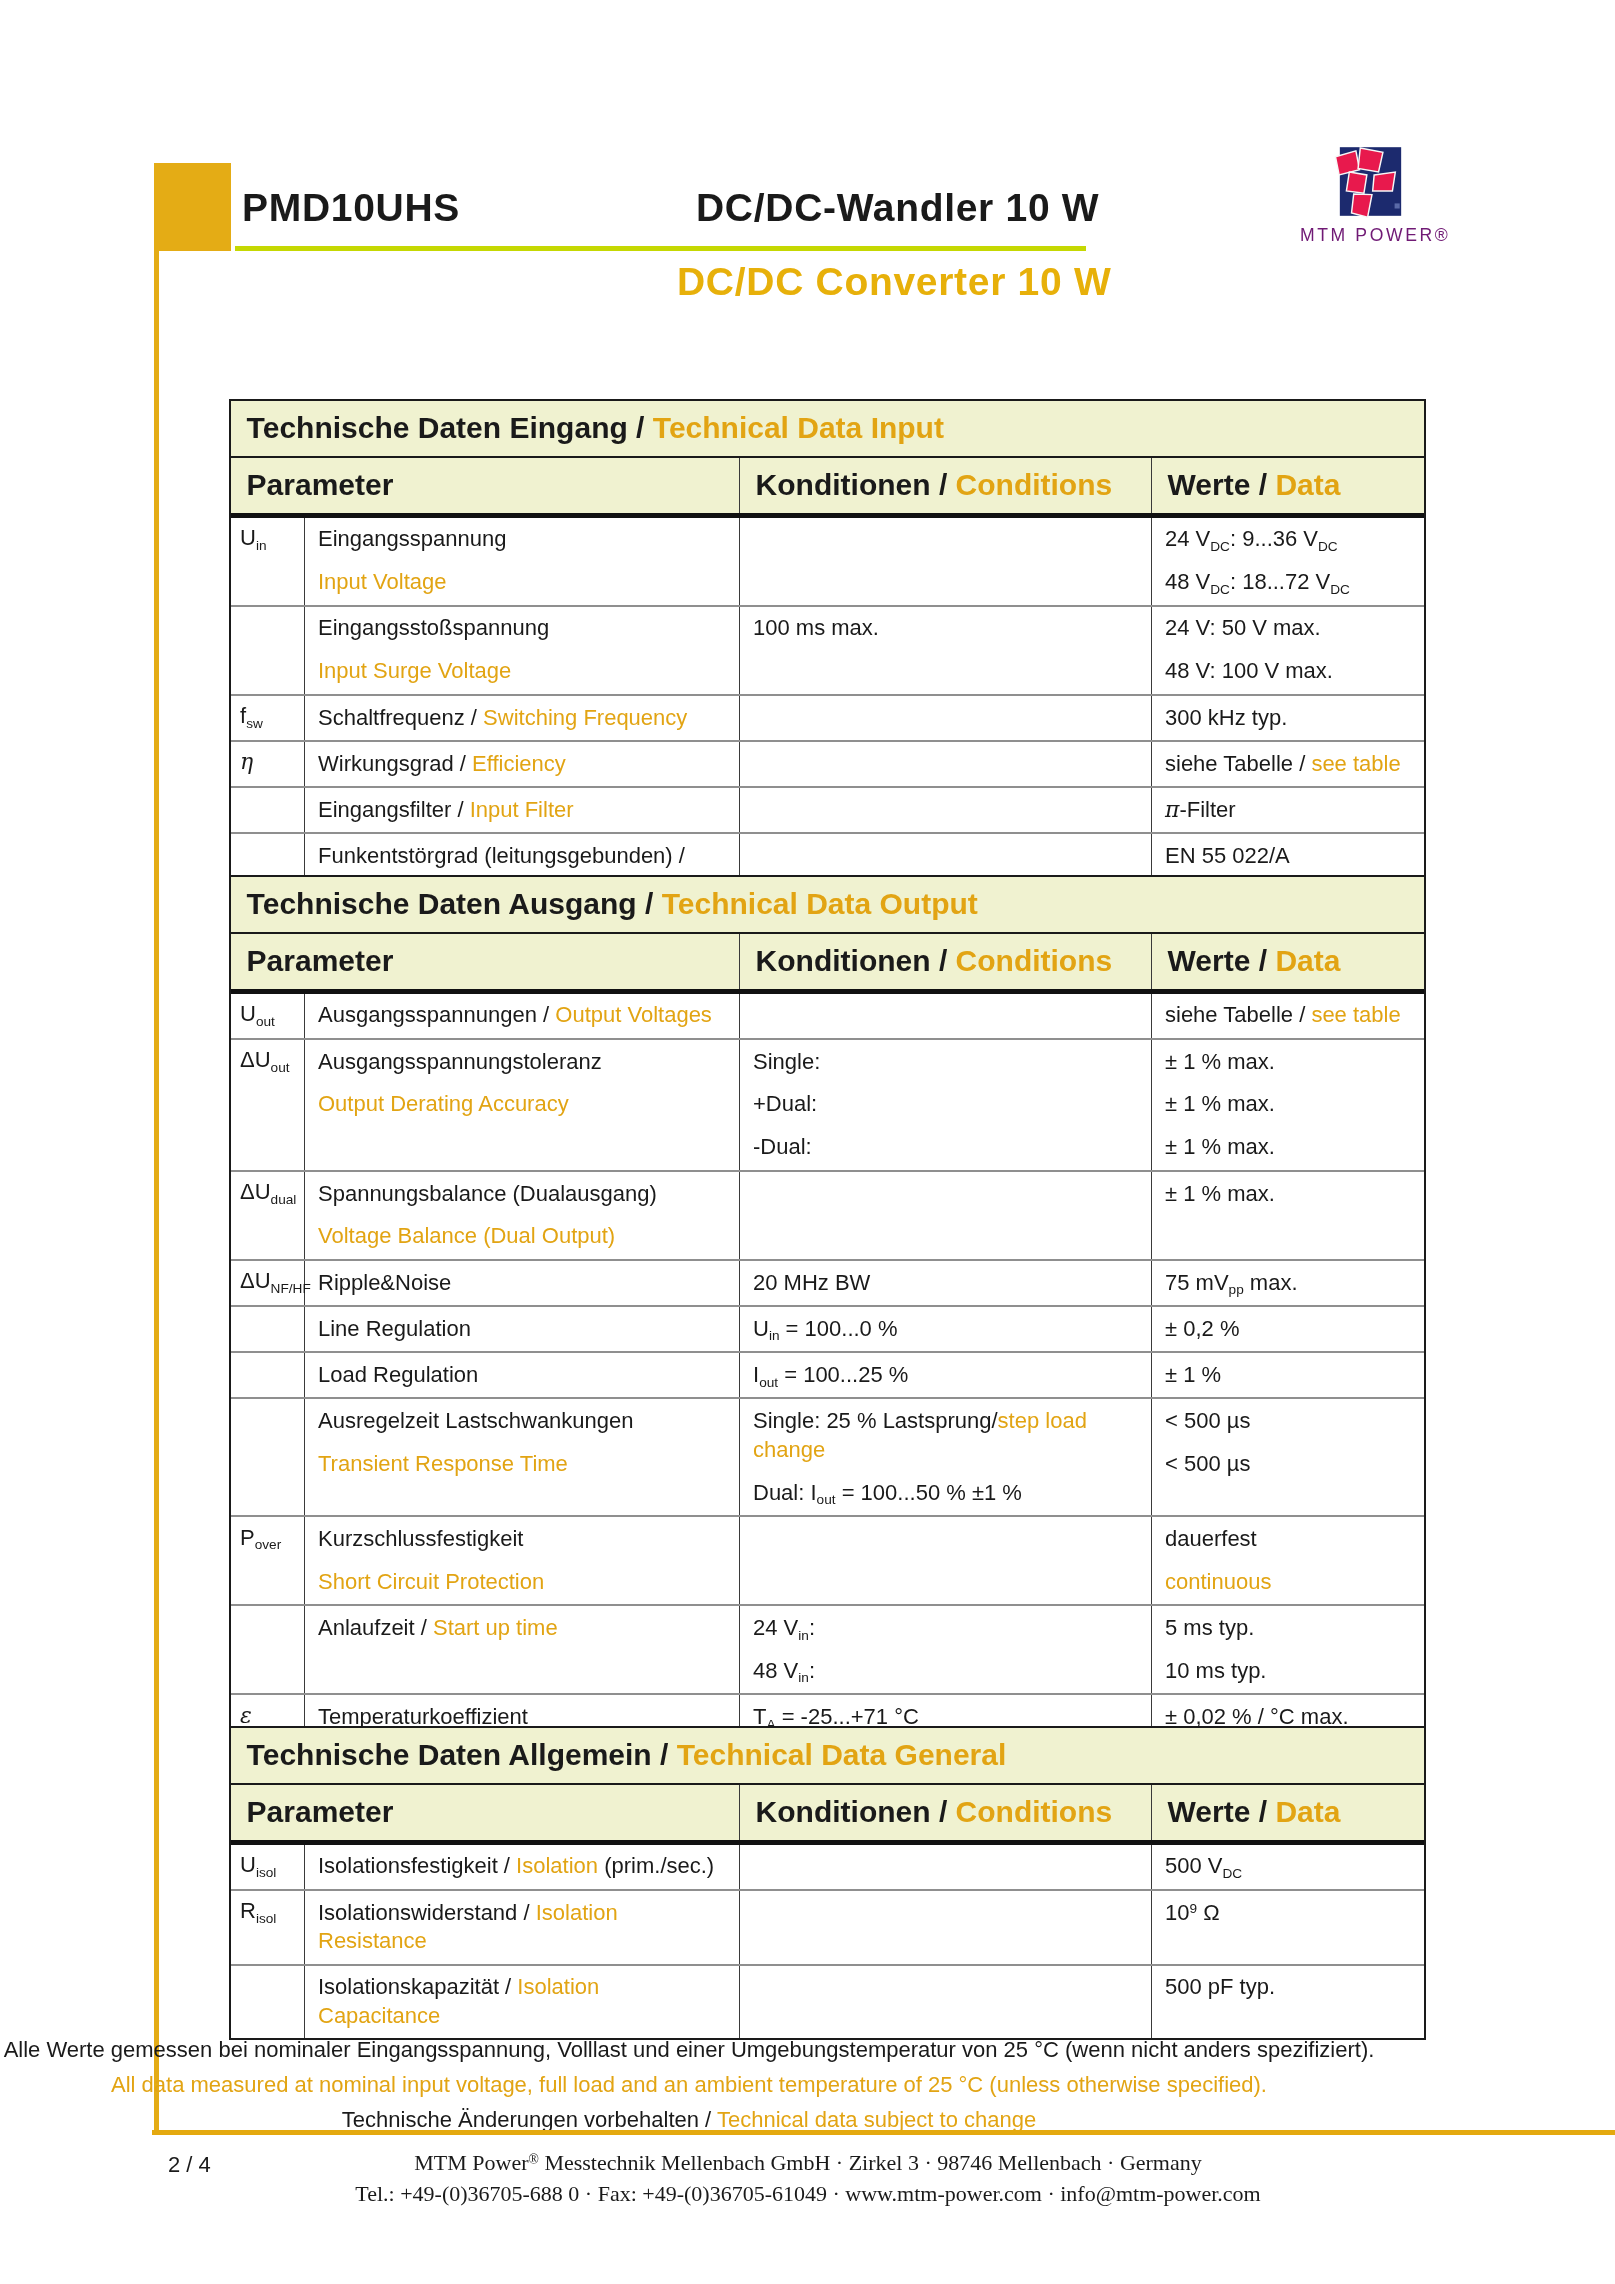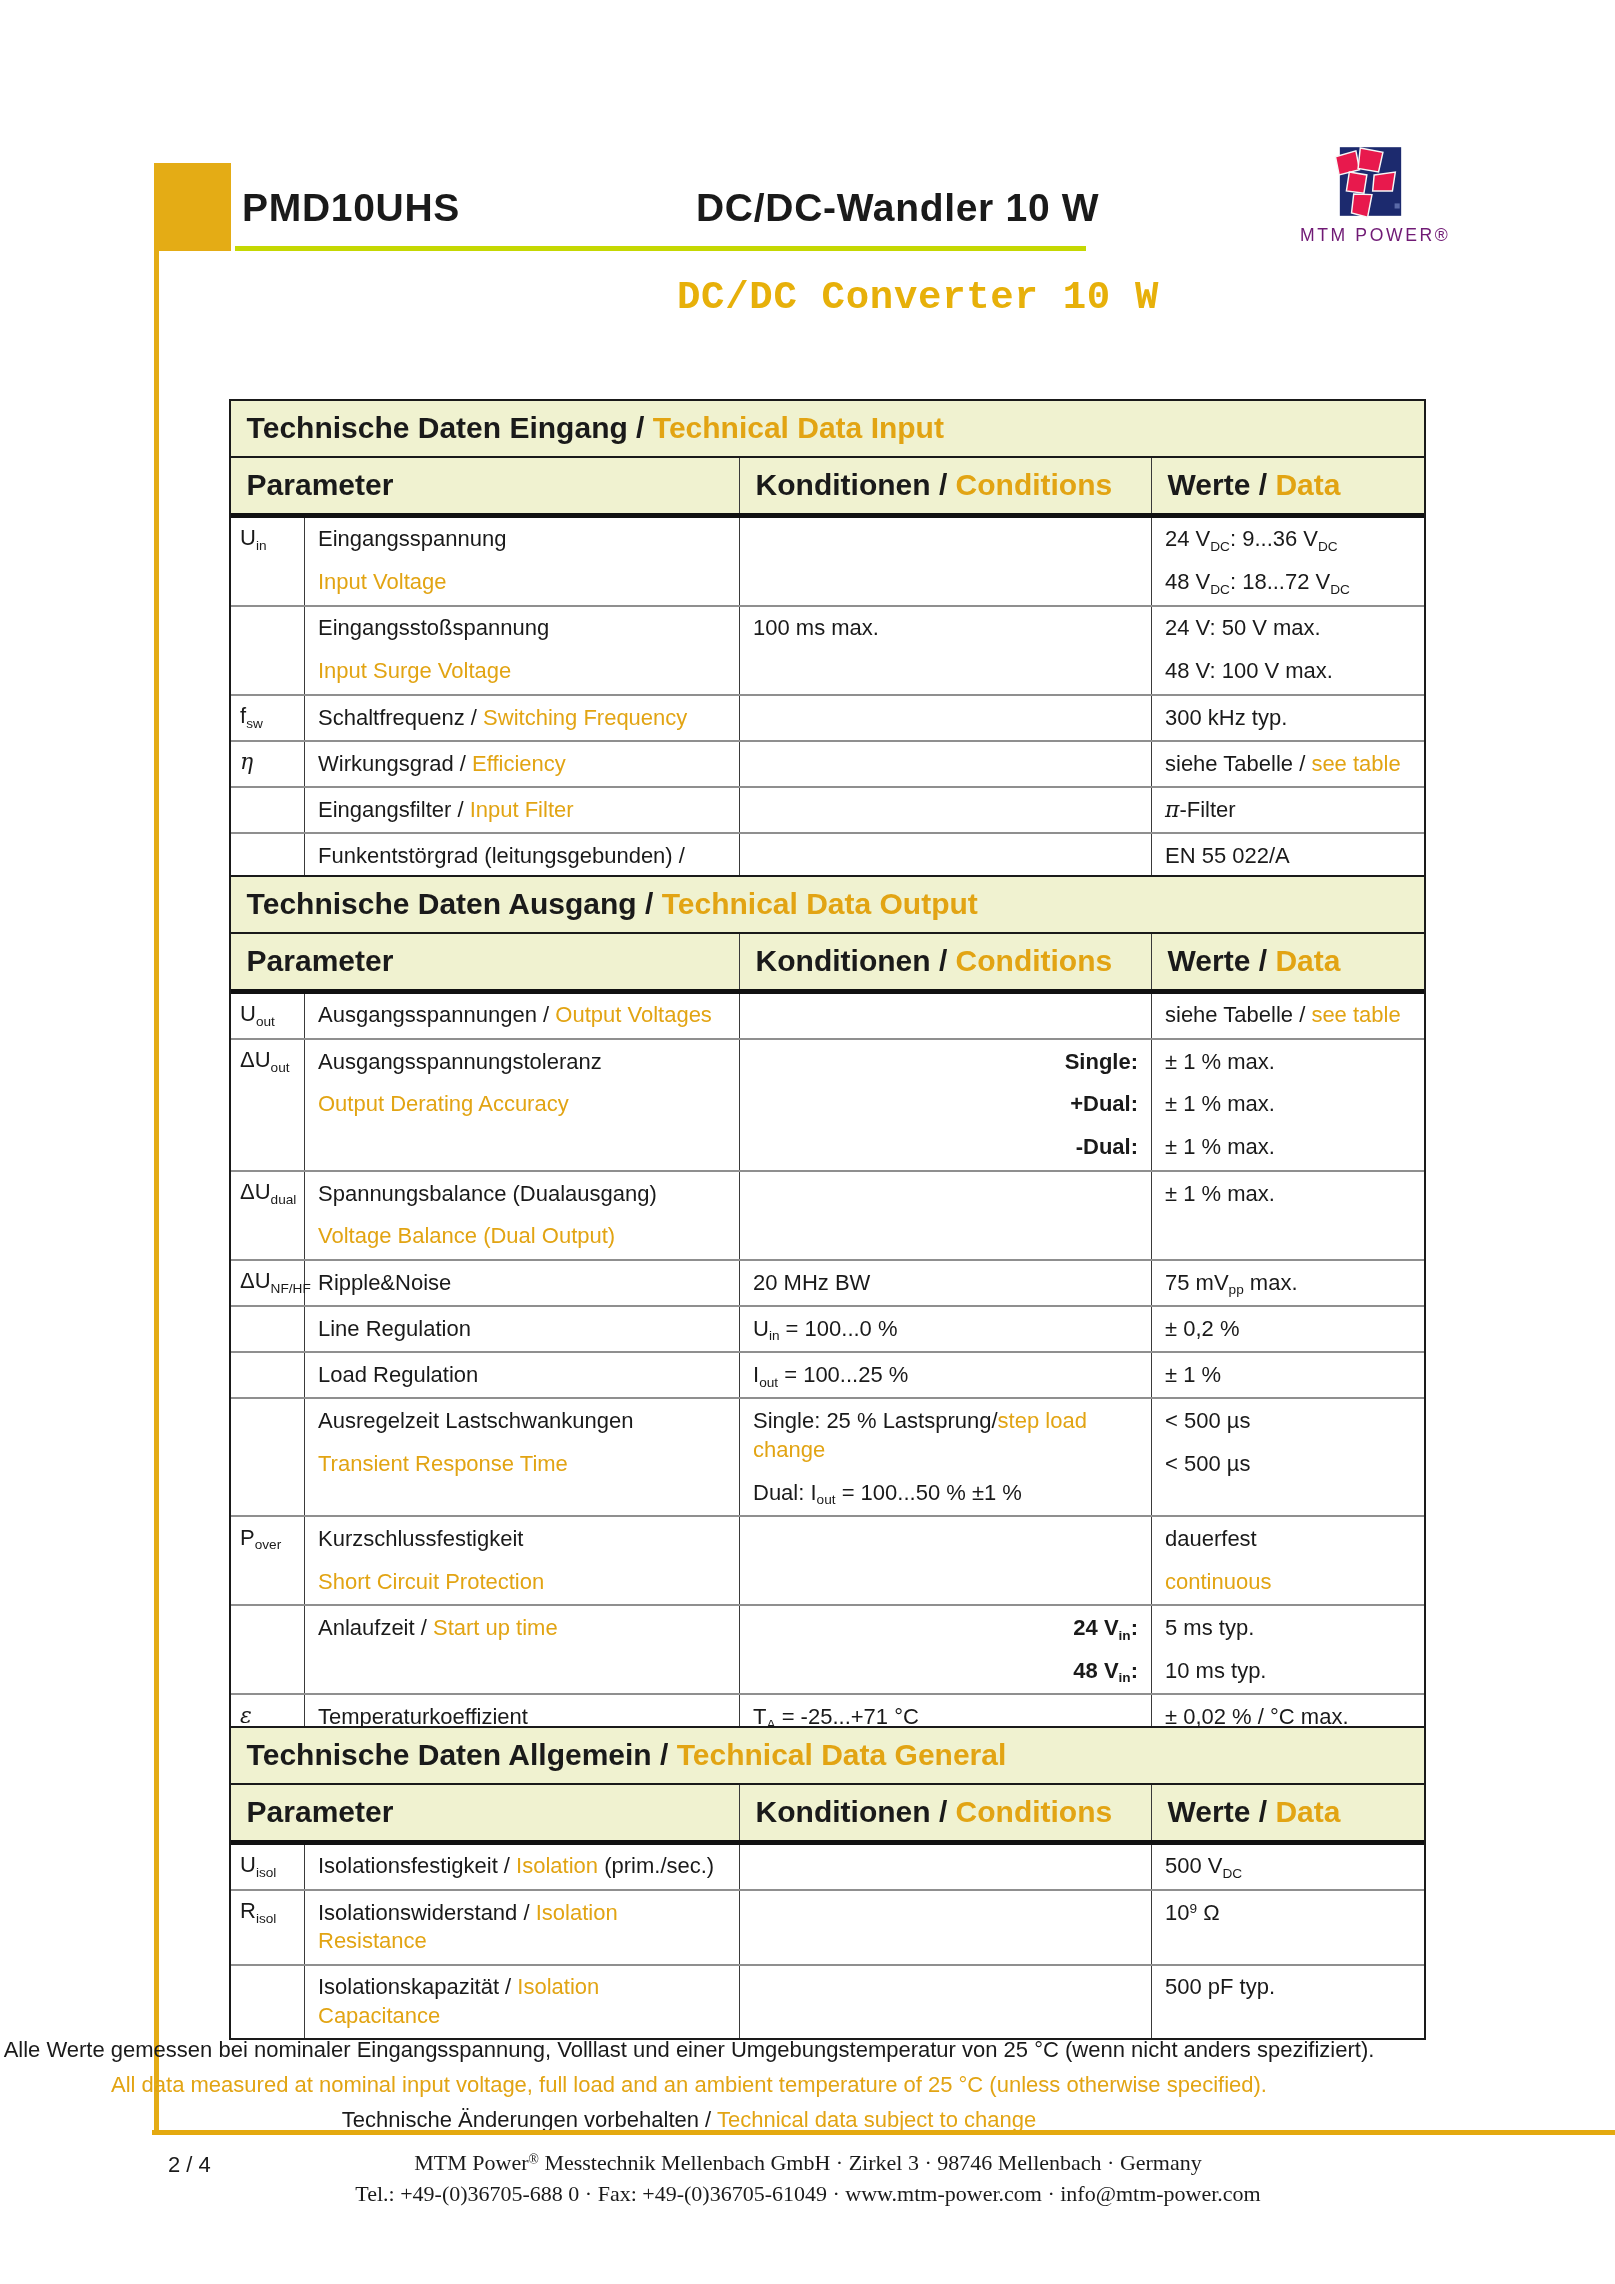--- a/index.html
+++ b/index.html
@@ -8,21 +8,21 @@
     position:relative;width:1616px;height:2284px;background:#ffffff;overflow:hidden;
     font-family:"Liberation Sans", sans-serif;color:#1a1a1a;padding-left:8px;
   }
   
   .gold-vline{position:absolute;left:154px;top:163px;width:4.6px;height:1970px;background:#e4ac15;}
   .gold-square{position:absolute;left:154px;top:163px;width:77px;height:88px;background:#e4ac15;}
   
   .product{position:absolute;left:242px;top:186px;margin:0;font-size:39px;font-weight:700;letter-spacing:0.7px;}
   .title-de{position:absolute;left:696px;top:186px;font-size:39px;font-weight:700;letter-spacing:0.7px;}
   .green-hline{position:absolute;left:235px;top:246px;width:851px;height:5.2px;background:#c5d802;}
-  .title-en{position:absolute;left:677px;top:276px;font-size:39px;font-weight:700;letter-spacing:0.7px;color:#e7b00a;font-family:Liberation Mono, monospace;}
+  .title-en{position:absolute;left:677px;top:260px;font-size:39px;font-weight:700;letter-spacing:0.7px;color:#e7b00a;}
   .logo{position:absolute;left:1300px;top:145px;width:140px;text-align:center;}
   .logo svg{display:inline-block;}
   .wordmark{margin-top:5.2px;font-size:17.6px;letter-spacing:2.6px;color:#701a75;font-weight:400;white-space:nowrap;}
   
   .tbl{position:absolute;left:229px;width:1197px;box-sizing:border-box;border:2px solid #1a1a1a;background:#fff;}
   .tbl-input{top:399px;}
   .tbl-output{top:875px;}
   .tbl-general{top:1726px;}
   .tbl-title{background:#f0f2d0;font-size:30px;font-weight:700;padding:10.4px 15.6px;border-bottom:2.6px solid #1a1a1a;}
   .tbl-head{display:flex;background:#f0f2d0;font-size:30px;font-weight:700;border-bottom:5.2px solid #111;}
@@ -32,21 +32,21 @@
   .h-val{flex:1;}
   .trow{display:flex;border-bottom:2.6px double #8f8f8f;background:#fff;}
   .trow:last-child{border-bottom:none;}
   .cell{box-sizing:border-box;padding:6.5px 13px;font-size:22px;line-height:1.3;min-height:42px;}
   .c-sym{width:74px;border-right:1.3px solid #3a3a3a;padding-left:9px;padding-right:3.9px;}
   .c-param{width:435px;border-right:1.3px solid #3a3a3a;}
   .c-cond{width:412px;border-right:1.3px solid #3a3a3a;}
   .c-val{flex:1;}
   .line{margin:1.3px 0;}
   .line + .line{margin-top:14.3px;}
-  .alignR{text-align:right;font-weight:bold;}
+  .alignR{text-align:left;}
   .en{color:#e2a413;}
   .sub{font-size:0.62em;position:relative;top:0.34em;}
   .sup{font-size:0.62em;position:relative;top:-0.45em;}
   .it{font-style:italic;font-family:"DejaVu Serif", serif;}
   
   .notes{position:absolute;left:0;top:2039px;width:1378px;text-align:center;font-size:22px;line-height:1.0;}
   .note-line{margin:0 0 13px 0;}
   .gold-hrule{position:absolute;left:152px;top:2130px;width:1464px;height:5.2px;background:#e4a90f;}
   .pagenum{position:absolute;left:168px;top:2152px;font-size:22px;}
   .address{position:absolute;left:0;top:2152px;width:1616px;text-align:center;font-size:22px;line-height:1.0;}

